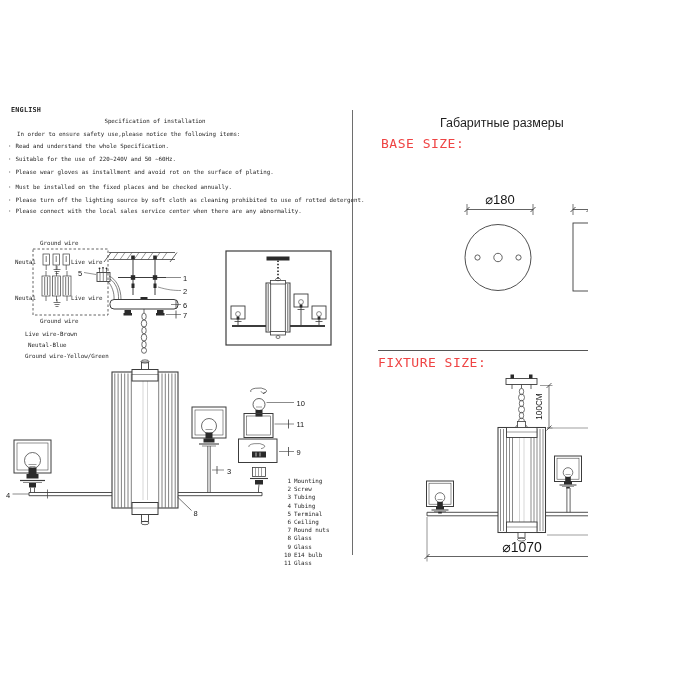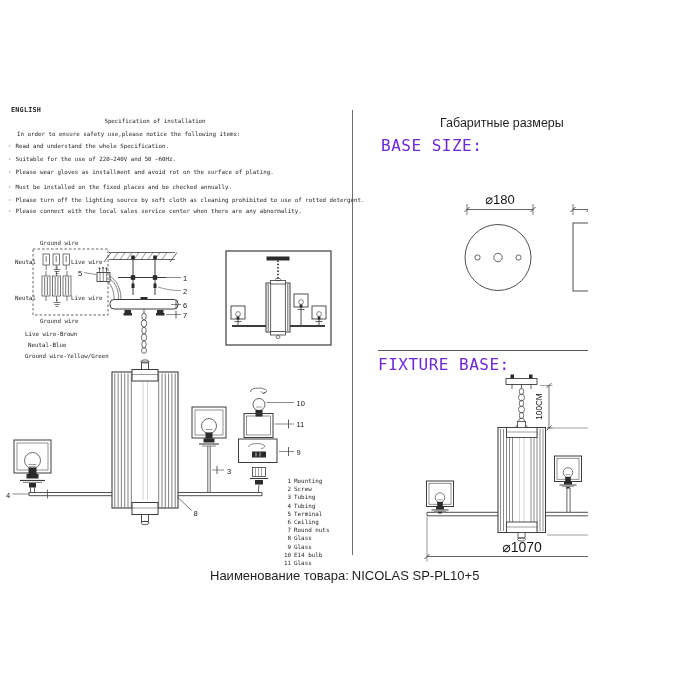--- a/index.html
+++ b/index.html
@@ -9,21 +9,21 @@
   .abs{position:absolute;white-space:nowrap}
   .mono{font-family:"DejaVu Sans Mono",monospace;font-size:5.8px;color:#262626}
   #english{left:11px;top:106px;font-size:6.8px;font-weight:bold;letter-spacing:.2px}
   #spec-title{left:0;top:118px;width:310px;text-align:center}
   #spec-intro{left:17px;top:131px}
   .spec-item{left:8px}
   .spec-item::before{content:"·";margin-right:4px}
   .vdivider{left:352px;top:110px;width:1px;height:445px;background:#6e6e6e}
   .hdivider{left:378px;top:350px;width:318px;height:1px;background:#555}
   #ru-title{left:440px;top:116px;width:202px;font-size:12.5px;color:#1f1f1f}
-  .heading{font-family:"DejaVu Sans Mono",monospace;font-size:16px;font-weight:500;color:#6d28d9;letter-spacing:.5px}
+  .heading{font-family:"DejaVu Sans Mono",monospace;font-size:13px;font-weight:500;color:#ef4444;letter-spacing:.5px}
   #base-heading{left:381px;top:136px}
   #fixture-heading{left:378px;top:355px}
   #parts-list{left:281px;top:477px;font-family:"DejaVu Sans Mono",monospace;font-size:5.9px;color:#262626}
   .part-row{height:8.2px;line-height:8.2px;white-space:nowrap}
   .pnum{display:inline-block;width:10px;text-align:right;margin-right:3px}
   #footer{left:210px;top:568px;font-size:13px;color:#1f1f1f}
   #footer span{margin-right:3px}
   
   svg{position:absolute;overflow:visible}
   svg *{vector-effect:none}
@@ -367,21 +367,21 @@
       <text class="dim" x="600" y="204" text-anchor="middle">H25</text>
       <line class="ln" x1="573" y1="209.5" x2="613" y2="209.5" stroke-width=".8"></line>
       <line class="ln" x1="573" y1="204" x2="573" y2="215" stroke-width=".7"></line>
       <line class="ln" x1="589" y1="204" x2="589" y2="215" stroke-width=".7"></line>
       <line class="ln" x1="570.5" y1="212" x2="575.5" y2="207" stroke-width=".9"></line>
       <line class="ln" x1="586.5" y1="212" x2="591.5" y2="207" stroke-width=".9"></line>
     </g>
     <rect class="ln" x="573" y="223" width="15.5" height="68" stroke-width=".9"></rect>
   </svg>
 
-  <div class="abs heading" id="fixture-heading">FIXTURE BASE:</div>
+  <div class="abs heading" id="fixture-heading">FIXTURE SIZE:</div>
 
   <svg id="fixture-svg" style="left:380px;top:368px" width="320" height="200" viewBox="380 368 320 200">
     <defs>
       <g id="flamp">
         <rect class="ln" x="-13.5" y="0" width="27" height="25.5" stroke-width="1"></rect>
         <rect class="ln" x="-11" y="2.2" width="22" height="21" stroke-width=".55"></rect>
         <circle class="ln" cx="0" cy="16.5" r="4.8" stroke-width=".7"></circle>
         <line class="ln" x1="-2.5" y1="18.5" x2="2.5" y2="18.5" stroke-width=".45"></line>
         <rect class="fl" x="-2.8" y="21" width="5.6" height="4.6"></rect>
         <rect class="fl" x="-4" y="25.3" width="8" height="3.2"></rect>
@@ -466,16 +466,13 @@
       <text class="dim-lg" transform="rotate(-90 629 481.5)" x="629" y="481.5" text-anchor="middle">H598</text>
     </g>
     <g>
       <line class="ln" x1="427" y1="556.5" x2="618" y2="556.5" stroke-width=".8"></line>
       <line class="ln" x1="424.5" y1="559" x2="429.5" y2="554" stroke-width=".9"></line>
       <line class="ln" x1="615.5" y1="559" x2="620.5" y2="554" stroke-width=".9"></line>
       <text class="dim-lg" x="522" y="552" text-anchor="middle">⌀1070</text>
     </g>
   </svg>
 
-  <div class="abs" id="footer">
-    <span>Наименование товара:</span><span>NICOLAS SP-PL10+5</span>
-  </div>
 </div>
 
 </body></html>

